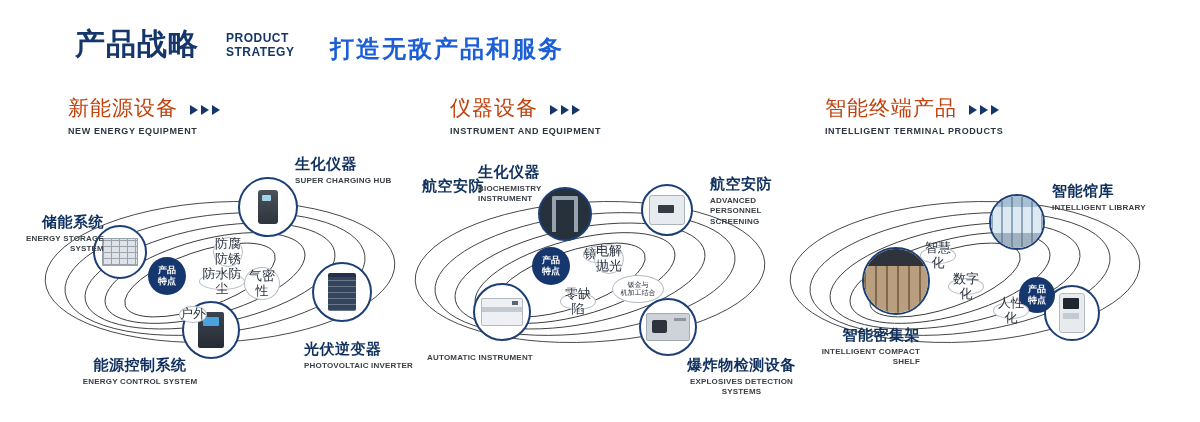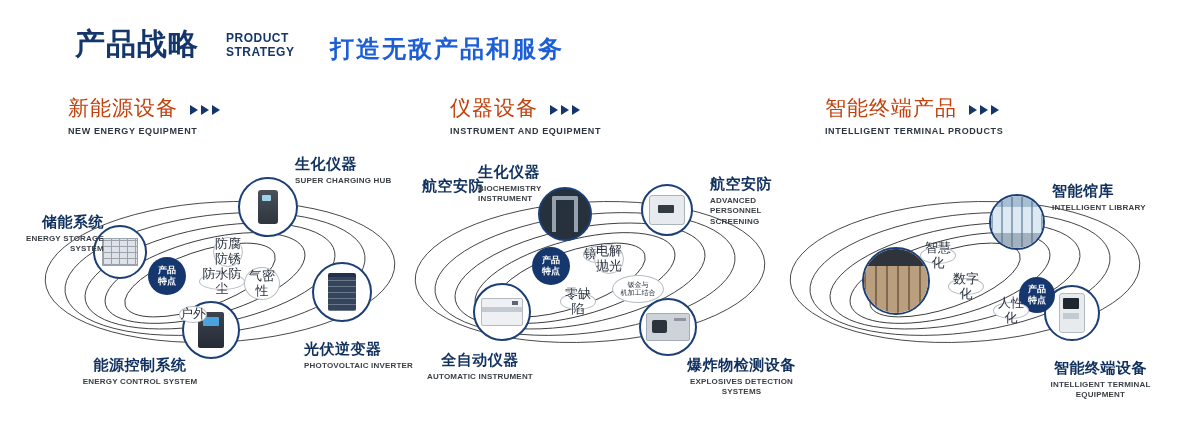--- a/index.html
+++ b/index.html
@@ -192,21 +192,20 @@
   </div>
   <div class="plabel al" style="left:478px; top:163px; width:120px;">
     <div class="cn">生化仪器</div>
     <div class="en">BIOCHEMISTRY INSTRUMENT</div>
   </div>
   <div class="plabel al" style="left:710px; top:175px; width:100px;">
     <div class="cn">航空安防</div>
     <div class="en">ADVANCED PERSONNEL SCREENING</div>
   </div>
   <div class="plabel ac" style="left:425px; top:351px; width:110px;">
-    <div class="cn">全自动仪器</div>
     <div class="en">AUTOMATIC INSTRUMENT</div>
   </div>
   <div class="plabel ac" style="left:674px; top:356px; width:135px;">
     <div class="cn">爆炸物检测设备</div>
     <div class="en">EXPLOSIVES DETECTION SYSTEMS</div>
   </div>
 
   <svg class="rings" style="left:765px; top:178px;" width="380" height="195" viewBox="0 0 380 195">
     <g fill="none" stroke="#3a3a3a" stroke-width="0.9">
       <ellipse cx="200" cy="94" rx="175" ry="70" transform="rotate(-3 200 94)"></ellipse>
@@ -230,18 +229,18 @@
   <div class="badge" style="left:1019px; top:277px; width:36px; height:36px;">产品
 特点</div>
   <div class="tag" style="left:920px; top:247px; width:36px; height:17px;">智慧化</div>
   <div class="tag" style="left:993px; top:254px; width:36px; height:17px;margin-top:48px;">人性化</div>
   <div class="tag" style="left:948px; top:278px; width:36px; height:17px;">数字化</div>
 
   <div class="plabel al" style="left:1052px; top:182px; width:110px;">
     <div class="cn">智能馆库</div>
     <div class="en">INTELLIGENT LIBRARY</div>
   </div>
-  <div class="plabel ac" style="left:1028px; top:359px; width:145px;">
-    <div class="cn">智能终端设备</div>
-    <div class="en">INTELLIGENT TERMINAL EQUIPMENT</div>
+  <div class="plabel ar" style="left:820px; top:326px; width:100px;">
+    <div class="cn">智能密集架</div>
+    <div class="en">INTELLIGENT COMPACT SHELF</div>
   </div>
 
 </div>
 
 </body></html>

